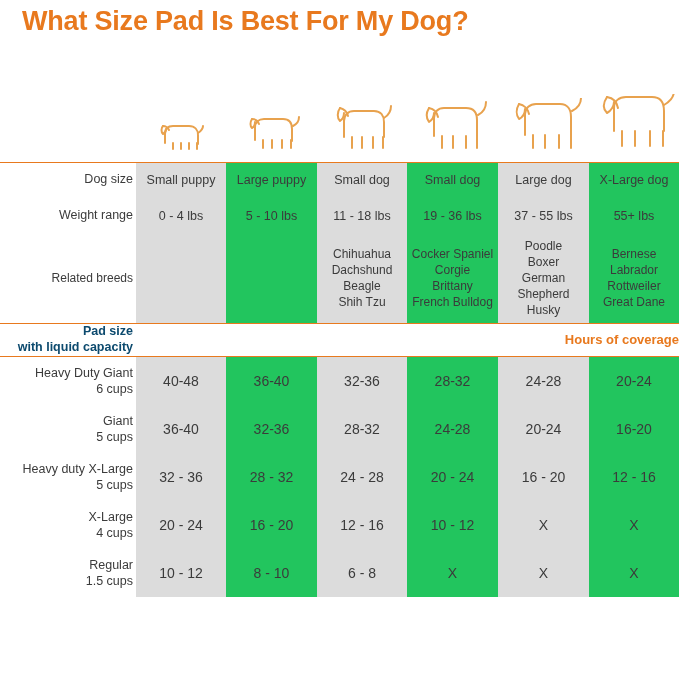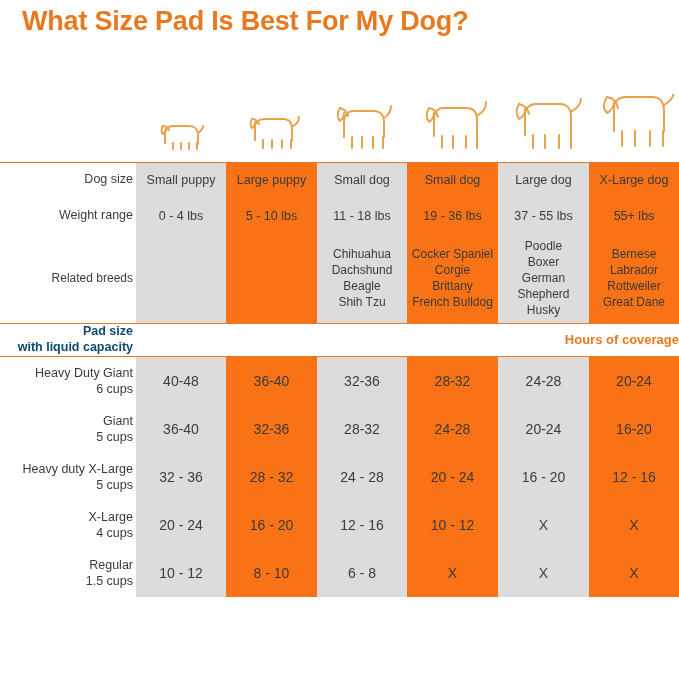--- a/index.html
+++ b/index.html
@@ -42,21 +42,21 @@
   }
   .lbl{
     text-align:right;
     padding-right:3px;
     font-size:12.5px;
     color:#3b3b3b;
     background:#ffffff;
     line-height:1.25;
   }
   .colshade{ background:#dcdcdc;margin-top:8px; }
-  .colcream{ background:#f97316; }
+  .colcream{ background:#22c55e; }
 
   
   .dogrow td{ height:68px; vertical-align:bottom; padding-bottom:2px;}
   .dogcell{ background:#ffffff !important; }
   .dogcell svg{display:block;margin:0 auto;}
 
   .r-size td{ height:34px; font-size:12.5px;}
   .r-weight td{ height:38px; font-size:12.5px;}
   .r-breeds td{ height:76px; font-size:12px; line-height:1.33;}
 

